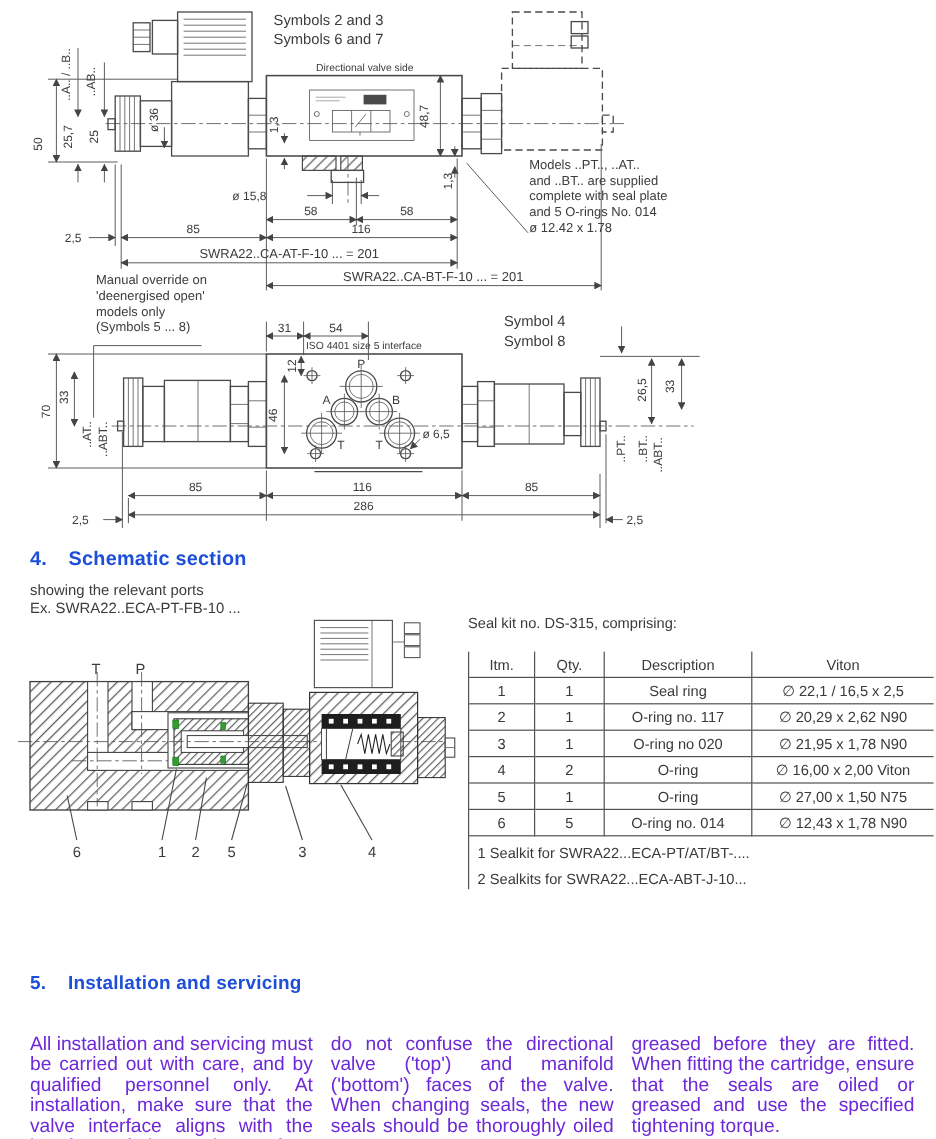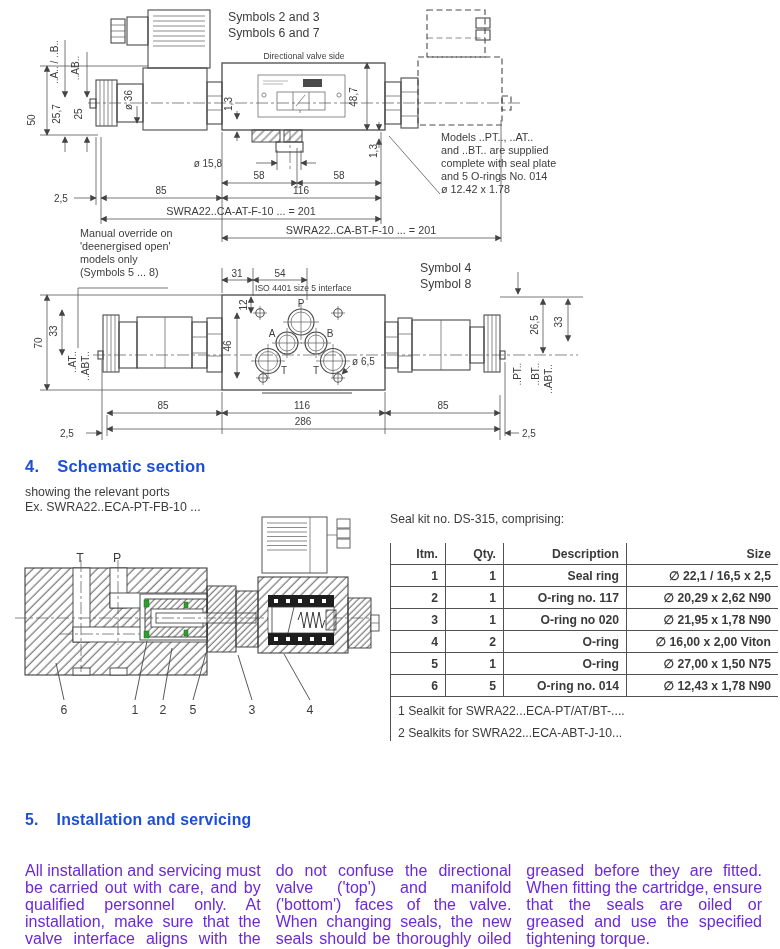--- a/index.html
+++ b/index.html
@@ -22,21 +22,21 @@
   
   .sec-head{position:absolute;font-size:16.5px;font-weight:bold;color:#1d4ed8;letter-spacing:.2px;}
   .sec-head .num{display:inline-block;margin-right:18px;}
   .sub{position:absolute;font-size:12.4px;color:#3c3c3c;}
   
   .sealkit{position:absolute;font-size:12.2px;color:#3a3a3a;}
   .sk-title{margin-bottom:17px;}
   .sk-body{border-left:1px solid #515151;}
   .sealkit table{border-collapse:collapse;width:100%;table-layout:fixed;}
   .sealkit th,.sealkit td{border-bottom:1px solid #515151;border-right:1px solid #515151;
-      padding:3px 7px;height:15px;text-align:right;font-weight:bold;font-size:12.2px;}
+      padding:3px 7px;height:15px;text-align:center;font-weight:normal;font-size:12.2px;}
   .sealkit th:last-child,.sealkit td:last-child{border-right:none;}
   .c-itm{width:40px;} .c-qty{width:43px;} .c-desc{width:108px;}
   .sk-note{padding:7px 0 1px 7px;}
   
   .cols{position:absolute;display:flex;gap:15px;}
   .col{width:236px;font-size:16px;line-height:16.9px;text-align:justify;color:#6d28d9;margin-top:20px;}
 </style>
 </head>
 <body>
 
@@ -450,21 +450,21 @@
 
   <div class="sealkit" style="left:390px;top:512px;width:388px">
     <div class="sk-title">Seal kit no. DS-315, comprising:</div>
     <div class="sk-body">
       <table>
         <thead>
           <tr>
             <th class="c-itm">Itm.</th>
             <th class="c-qty">Qty.</th>
             <th class="c-desc">Description</th>
-            <th>Size</th>
+            <th>Viton</th>
           </tr>
         </thead>
         <tbody>
           <tr>
             <td>1</td>
             <td>1</td>
             <td>Seal ring</td>
             <td>∅ 22,1 / 16,5 x 2,5</td>
           </tr>
           <tr>

